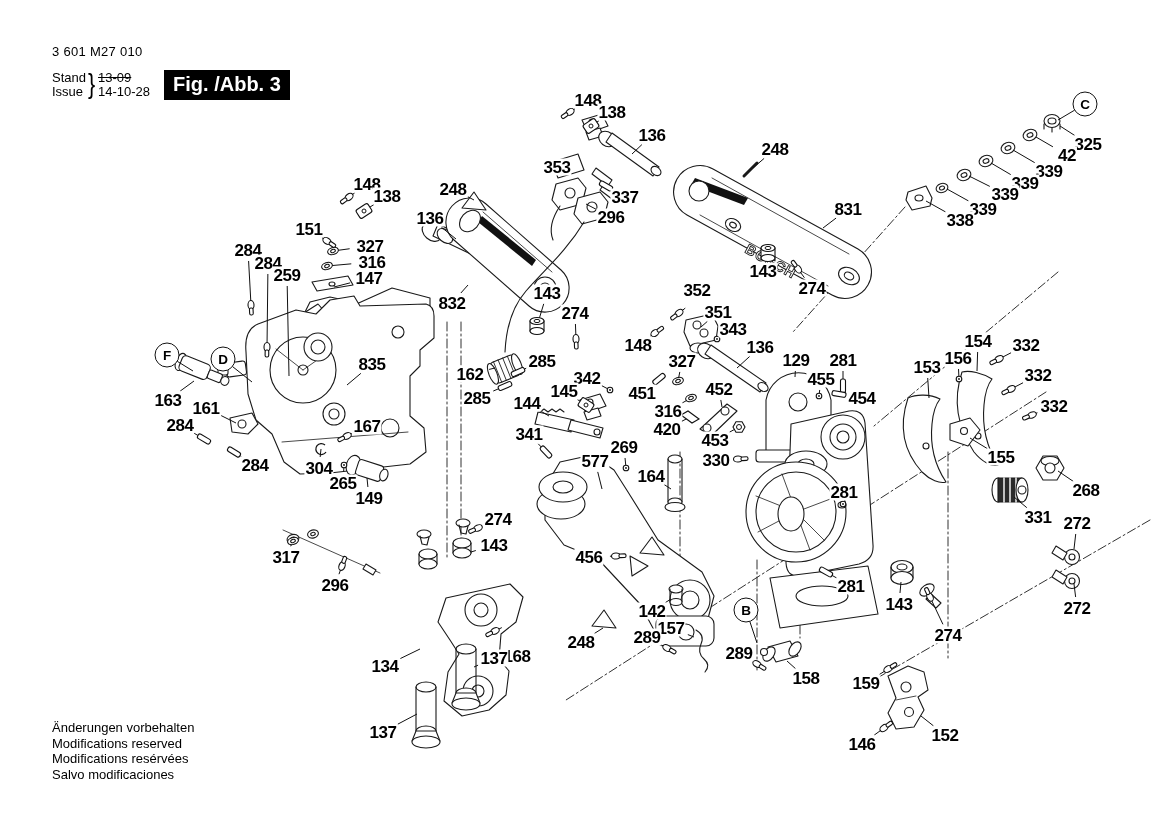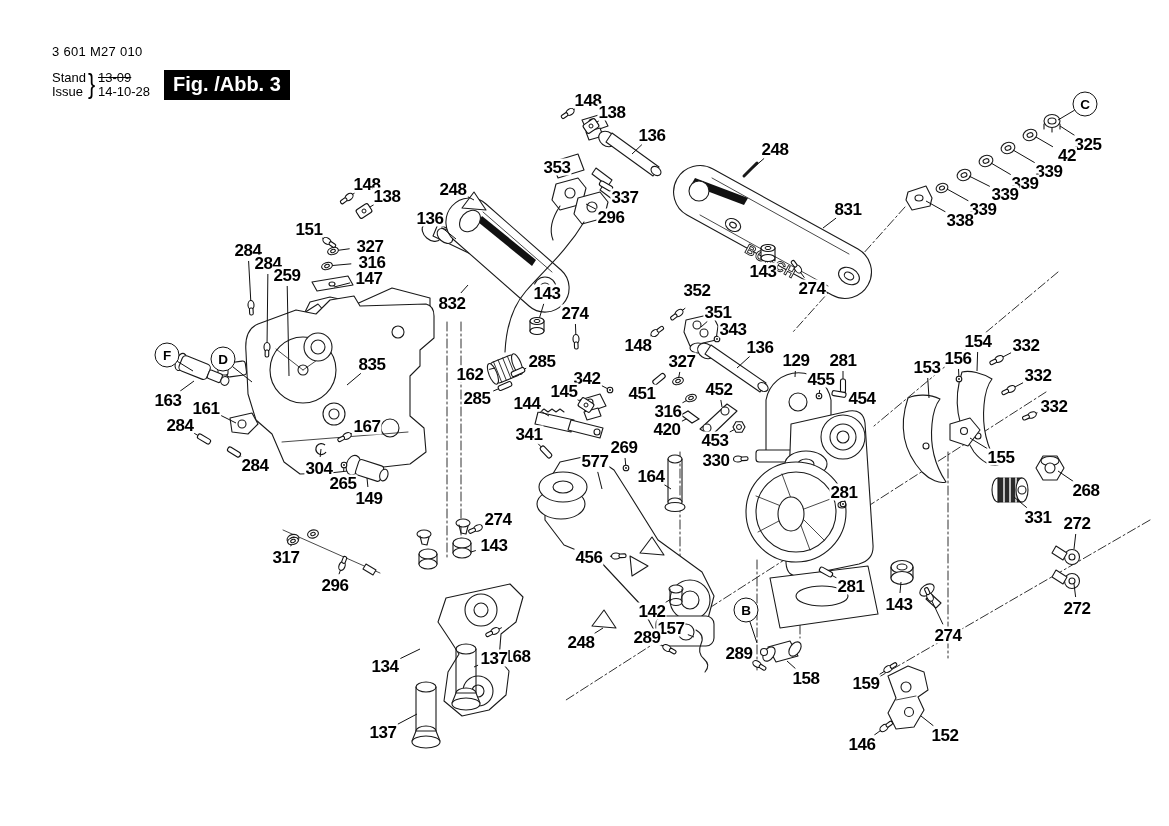--- a/index.html
+++ b/index.html
@@ -616,13 +616,19 @@
       </div>
       <div class="brace">}</div>
       <div class="valcol">
         <span class="strike">13-09</span>
         <span>14-10-28</span>
       </div>
       <div id="figbox">Fig. /Abb. 3</div>
     </div>
   </div>
 
+  <div id="footer">
+    <div>Änderungen vorbehalten</div>
+    <div>Modifications reserved</div>
+    <div>Modifications resérvées</div>
+    <div>Salvo modificaciones</div>
+  </div>
 </div>
 
 </body></html>

